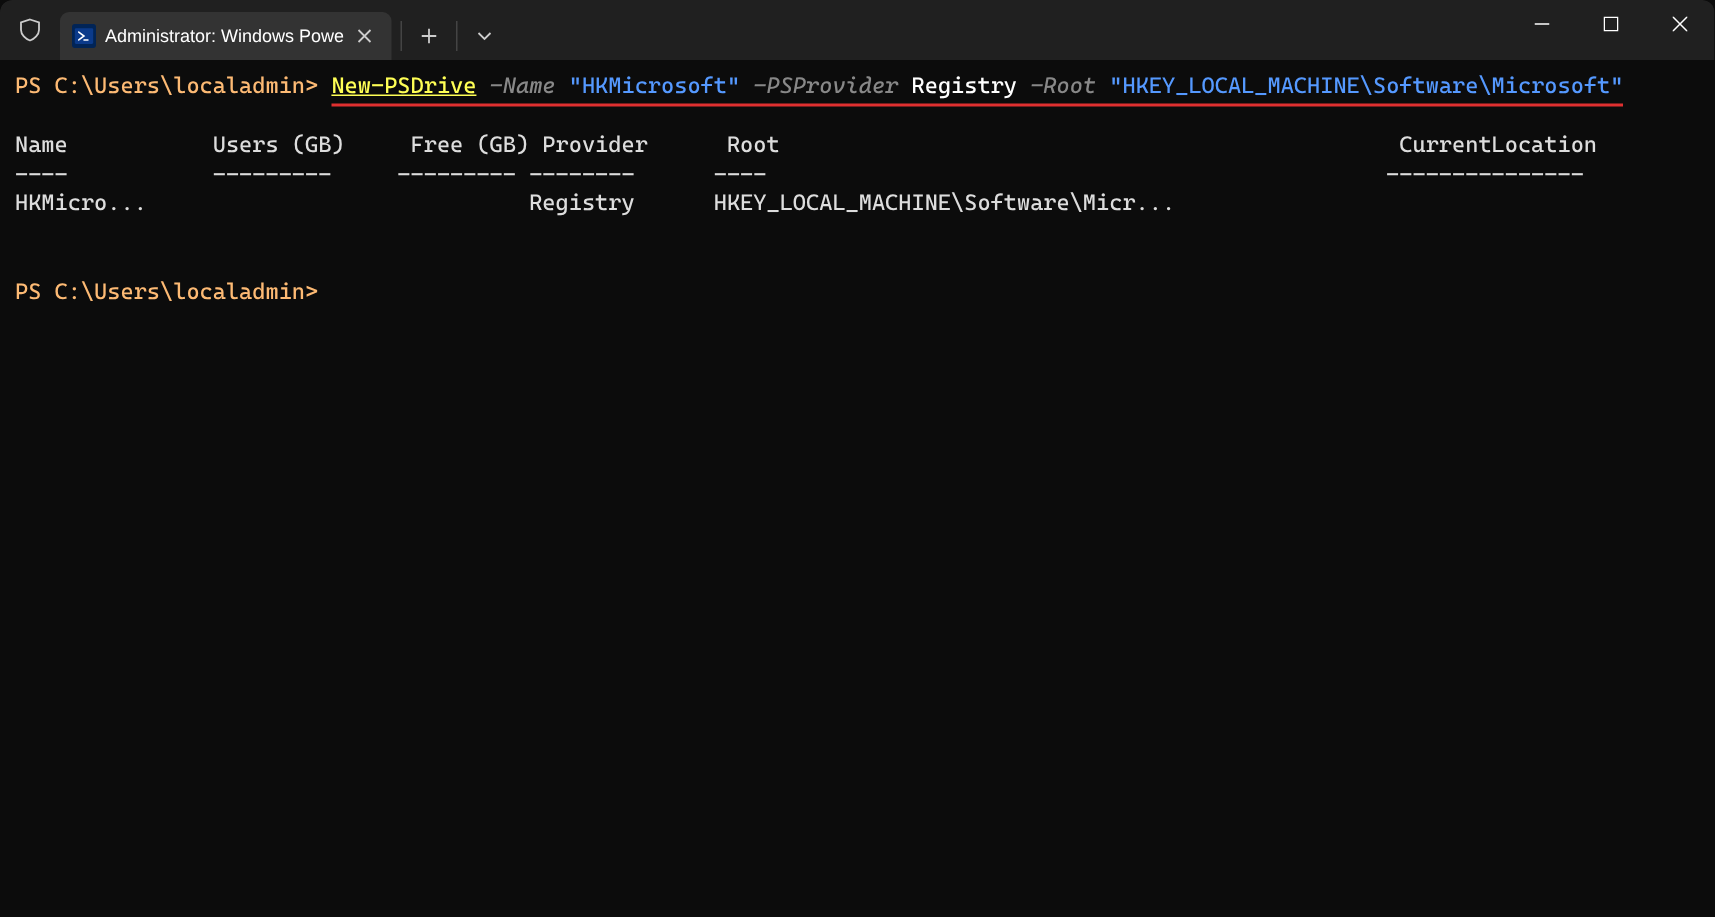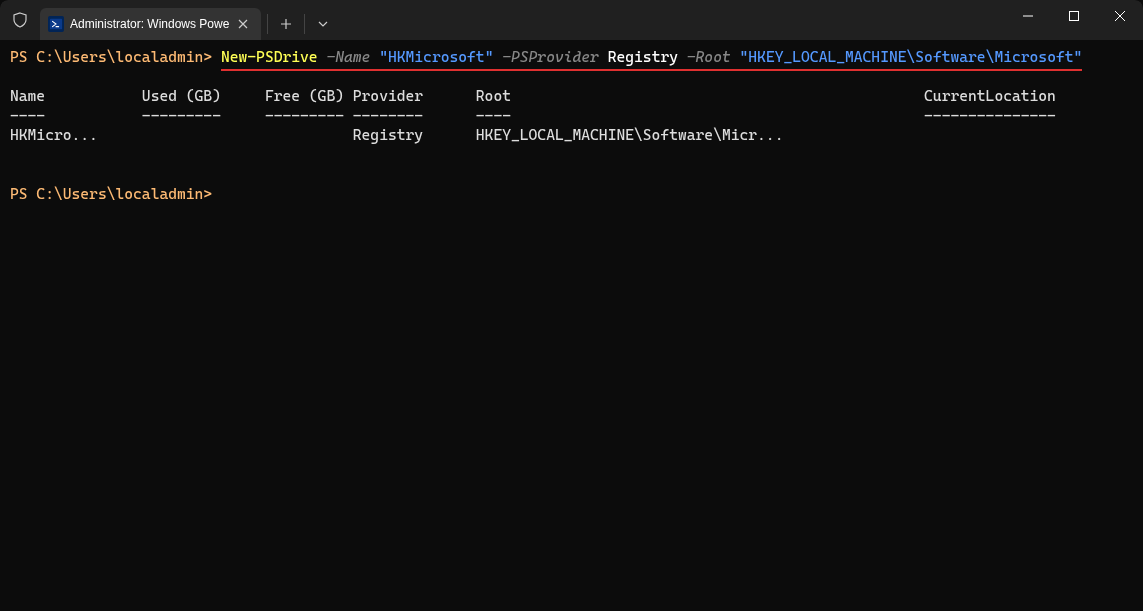--- a/index.html
+++ b/index.html
@@ -106,21 +106,21 @@
       color: #ffffff;
     }
     .terminal {
       padding: 8px 10px;
       line-height: 1.3;
       white-space: pre;
       font-weight: 500;
       letter-spacing: 0;
     }
     .prompt { color: #fdba74; }
-    .cmd { color: #ffff55; }
+    .cmd { color: #ffff55; text-decoration: underline; }
     .param { color: #888888; font-style: italic; }
     .string { color: #5599ff; }
     .value { color: #ffffff; margin-top: 30px; }
     .output { color: #dddddd; }
     .underline-red {
       display: inline-block;
       border-bottom: 2px solid #e03030;
       padding-bottom: 1px;
       margin-bottom: -3px;
     }
@@ -176,18 +176,18 @@
     <div class="window-btn">
       <svg width="10" height="10" viewBox="0 0 10 10">
         <path d="M0 0 L10 10 M10 0 L0 10" stroke="#ffffff" stroke-width="1"></path>
       </svg>
     </div>
   </div>
 </div>
 
 <div class="terminal"><span class="prompt">PS C:\Users\localadmin&gt; </span><span class="underline-red"><span class="cmd">New-PSDrive</span><span class="param"> -Name </span><span class="string">"HKMicrosoft"</span><span class="param"> -PSProvider </span><span class="value">Registry</span><span class="param"> -Root </span><span class="string">"HKEY_LOCAL_MACHINE\Software\Microsoft"</span></span>
 <span></span>
-<span class="output">Name           Used (GB)     Free (GB) Provider      Root                                               CurrentLocation</span>
+<span class="output">Name           Users (GB)     Free (GB) Provider      Root                                               CurrentLocation</span>
 <span class="output">----           ---------     --------- --------      ----                                               ---------------</span>
 <span class="output">HKMicro...                             Registry      HKEY_LOCAL_MACHINE\Software\Micr...</span>
 <span></span>
 <span></span>
 <span class="prompt">PS C:\Users\localadmin&gt;</span></div>
 
 </body></html>

